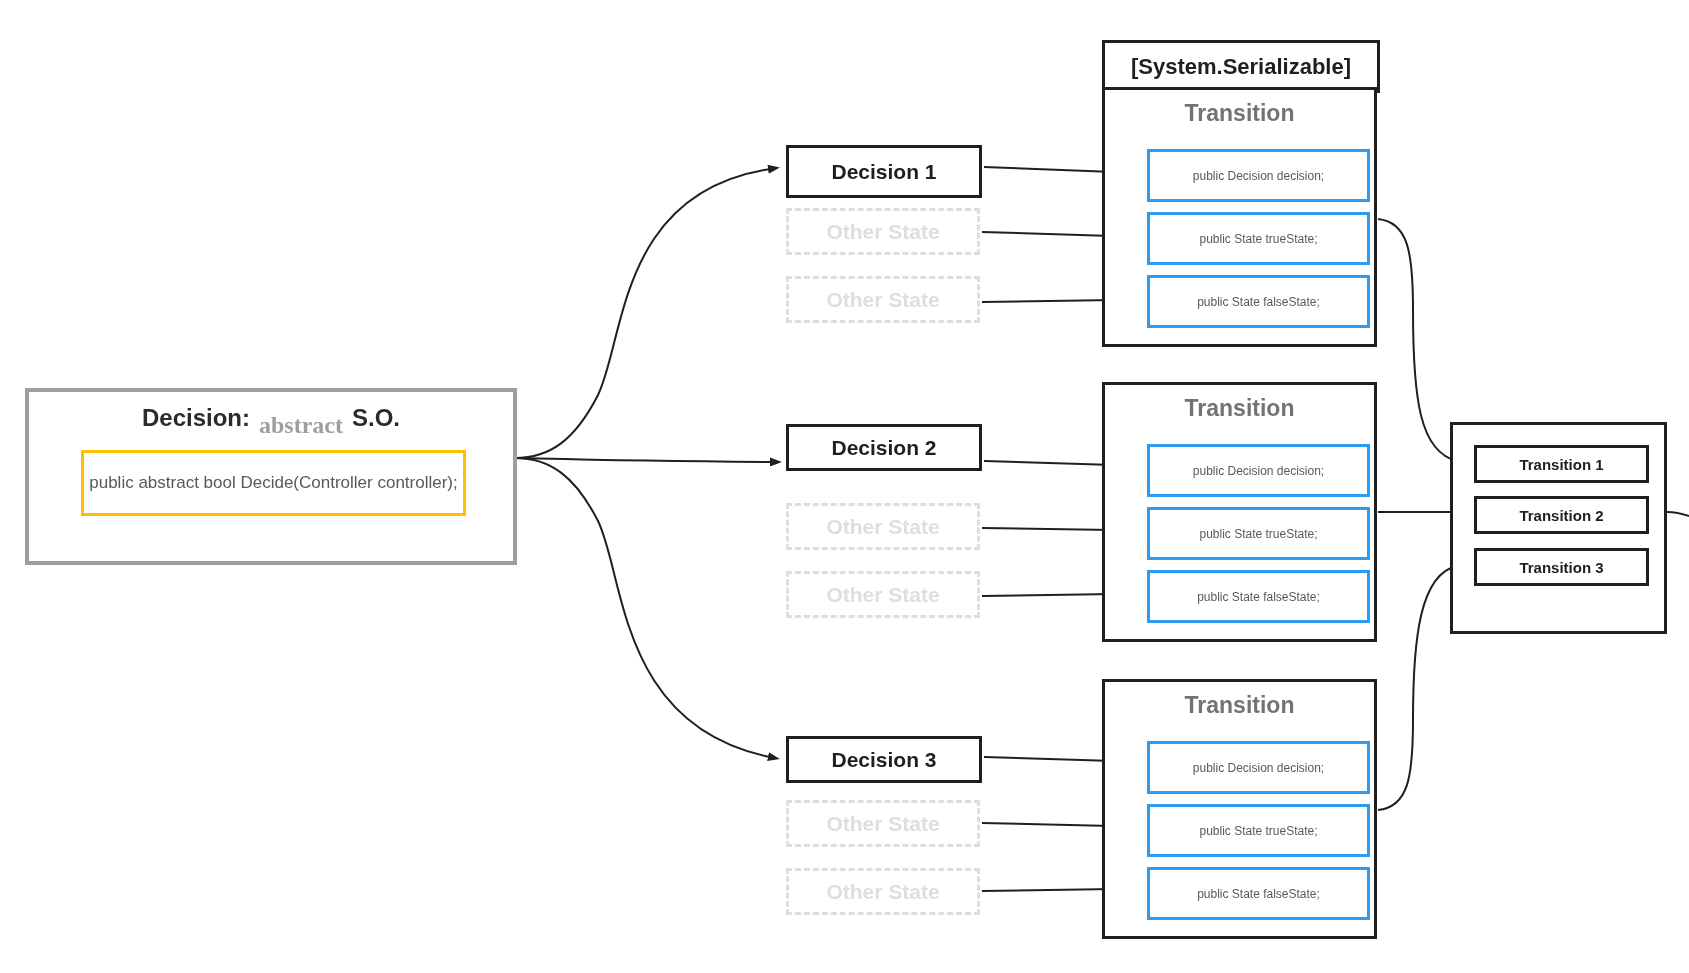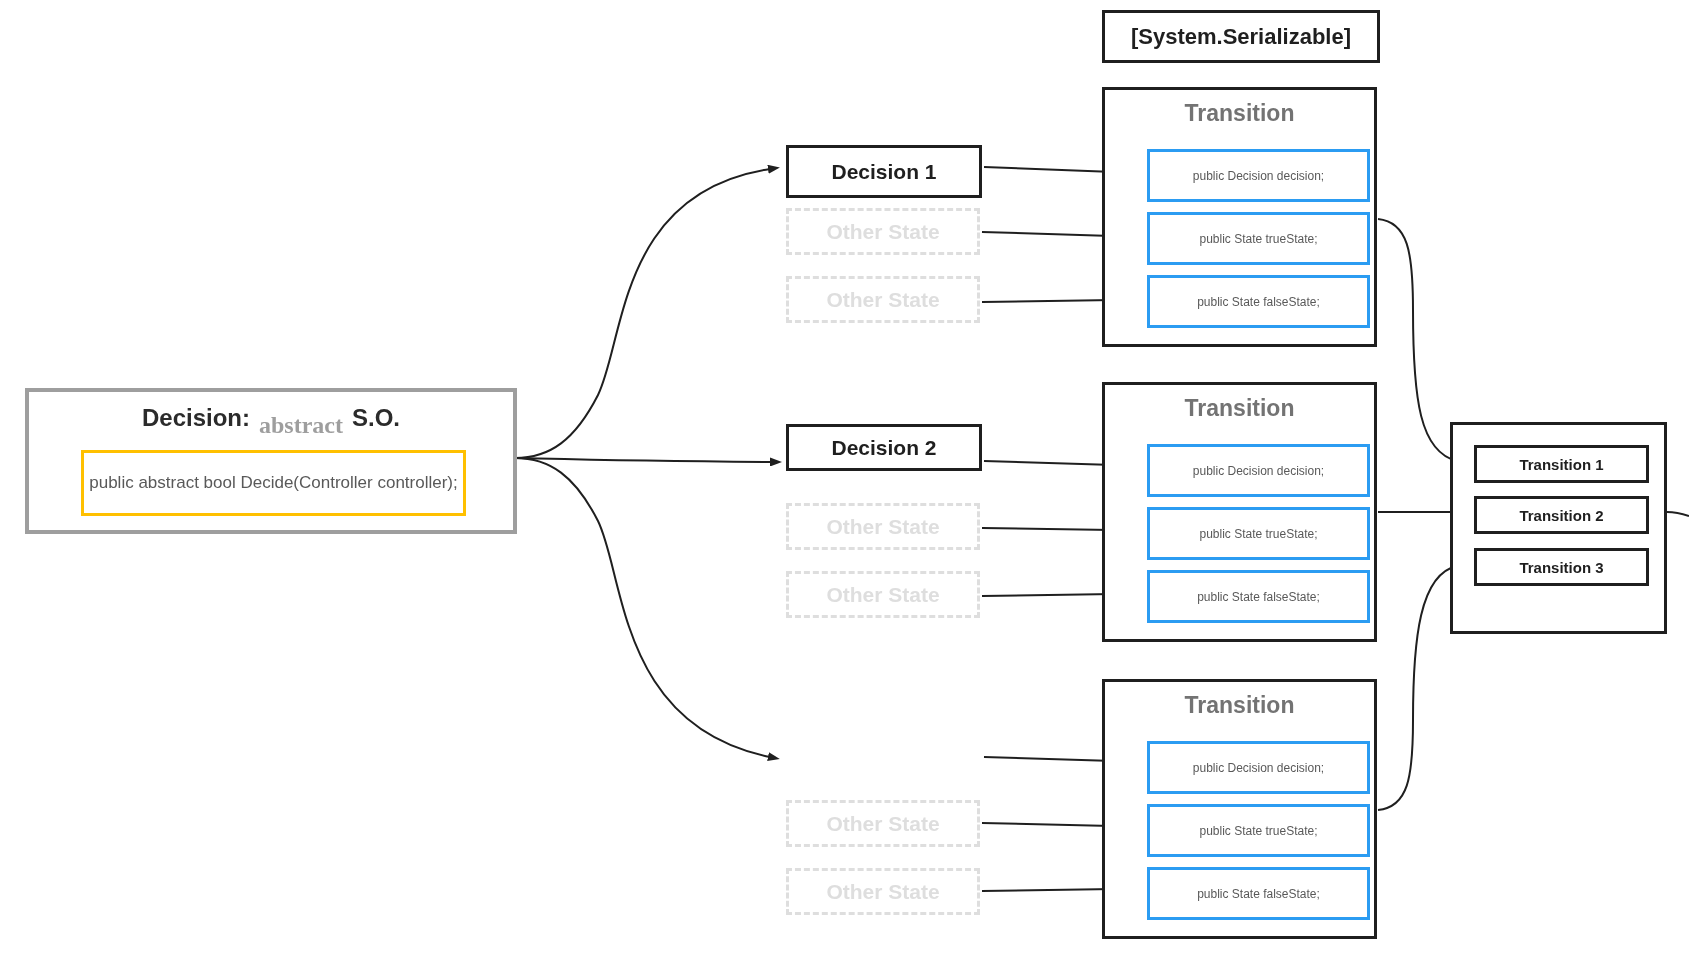--- a/index.html
+++ b/index.html
@@ -62,30 +62,30 @@
     <path class="arrow" d="M 984 757 L 1114 761" marker-end="url(#ah)"></path>
     <path class="arrow" d="M 982 823 L 1112 826" marker-end="url(#ah)"></path>
     <path class="arrow" d="M 982 891 L 1114 889" marker-end="url(#ah)"></path>
 
     <path class="arrow" d="M 1378 219 C 1408 222 1413 252 1413 310 C 1413 400 1420 452 1457 461" marker-end="url(#ah)"></path>
     <path class="arrow" d="M 1378 512 L 1456 512" marker-end="url(#ah)"></path>
     <path class="arrow" d="M 1378 810 C 1408 807 1413 778 1413 720 C 1413 638 1420 574 1457 566" marker-end="url(#ah)"></path>
     <path class="arrow" d="M 1667 512 C 1677 512 1683 514 1689 516"></path>
   </svg>
 
-  <div class="box abstract-box" style="left:25px;top:388px;width:492px;height:146px;">
+  <div class="box abstract-box" style="left:25px;top:388px;width:492px;height:177px;">
     <div class="abs-title">
       <span>Decision:</span>
       <span class="t-gray">abstract</span>
       <span>S.O.</span>
     </div>
     <div class="code-box">public abstract bool Decide(Controller controller);</div>
   </div>
 
-  <div class="box plain-box serializable-box" style="left:1102px;top:10px;width:278px;height:53px;">[System.Serializable]</div>
+  <div class="box plain-box serializable-box" style="left:1102px;top:40px;width:278px;height:53px;">[System.Serializable]</div>
 
   <div class="box plain-box decision-box" style="left:786px;top:145px;width:196px;height:53px;">Decision 1</div>
   <div class="box os-box" style="left:786px;top:208px;width:194px;height:47px;">Other State</div>
   <div class="box os-box" style="left:786px;top:276px;width:194px;height:47px;">Other State</div>
   <div class="box trans-block" style="left:1102px;top:87px;width:275px;height:260px;">
     <div class="trans-title">Transition</div>
     <div class="blue-field" style="top:59px;">public Decision decision;</div>
     <div class="blue-field" style="top:122px;">public State trueState;</div>
     <div class="blue-field" style="top:185px;">public State falseState;</div>
   </div>
@@ -93,20 +93,21 @@
   <div class="box plain-box decision-box" style="left:786px;top:424px;width:196px;height:47px;">Decision 2</div>
   <div class="box os-box" style="left:786px;top:503px;width:194px;height:47px;">Other State</div>
   <div class="box os-box" style="left:786px;top:571px;width:194px;height:47px;">Other State</div>
   <div class="box trans-block" style="left:1102px;top:382px;width:275px;height:260px;">
     <div class="trans-title">Transition</div>
     <div class="blue-field" style="top:59px;">public Decision decision;</div>
     <div class="blue-field" style="top:122px;">public State trueState;</div>
     <div class="blue-field" style="top:185px;">public State falseState;</div>
   </div>
 
+  <div class="box plain-box decision-box" style="left:786px;top:736px;width:196px;height:47px;">Decision 3</div>
   <div class="box os-box" style="left:786px;top:800px;width:194px;height:47px;">Other State</div>
   <div class="box os-box" style="left:786px;top:868px;width:194px;height:47px;">Other State</div>
   <div class="box trans-block" style="left:1102px;top:679px;width:275px;height:260px;">
     <div class="trans-title">Transition</div>
     <div class="blue-field" style="top:59px;">public Decision decision;</div>
     <div class="blue-field" style="top:122px;">public State trueState;</div>
     <div class="blue-field" style="top:185px;">public State falseState;</div>
   </div>
 
   <div class="box trans-block" style="left:1450px;top:422px;width:217px;height:212px;">

